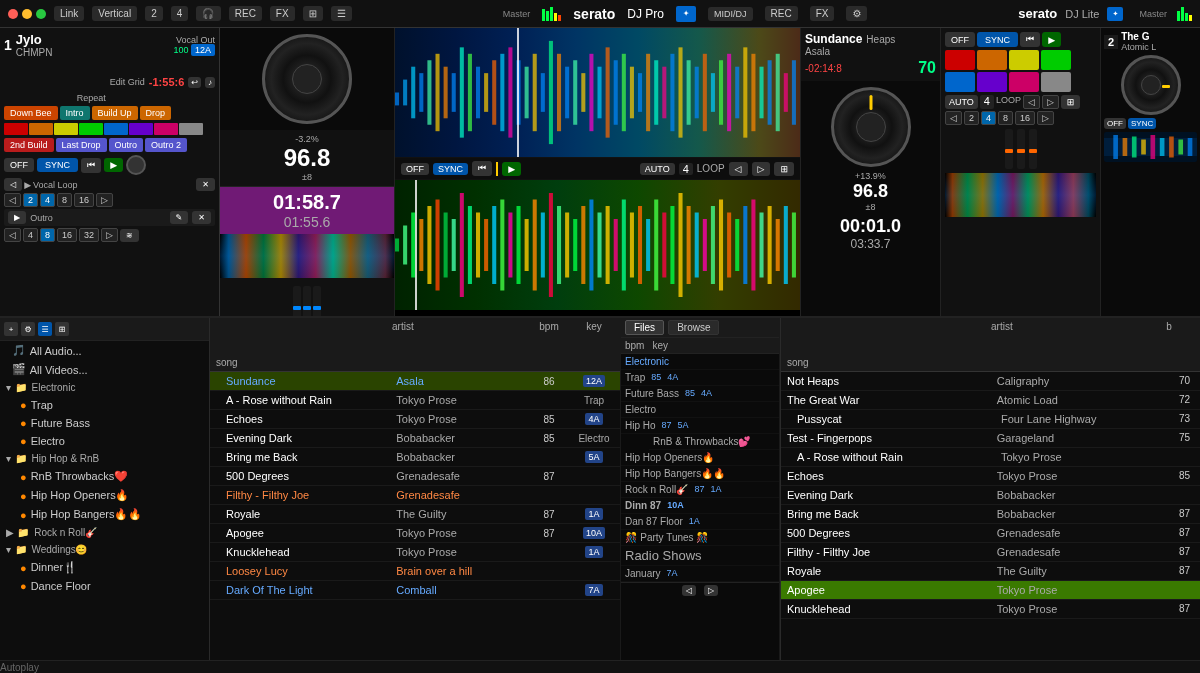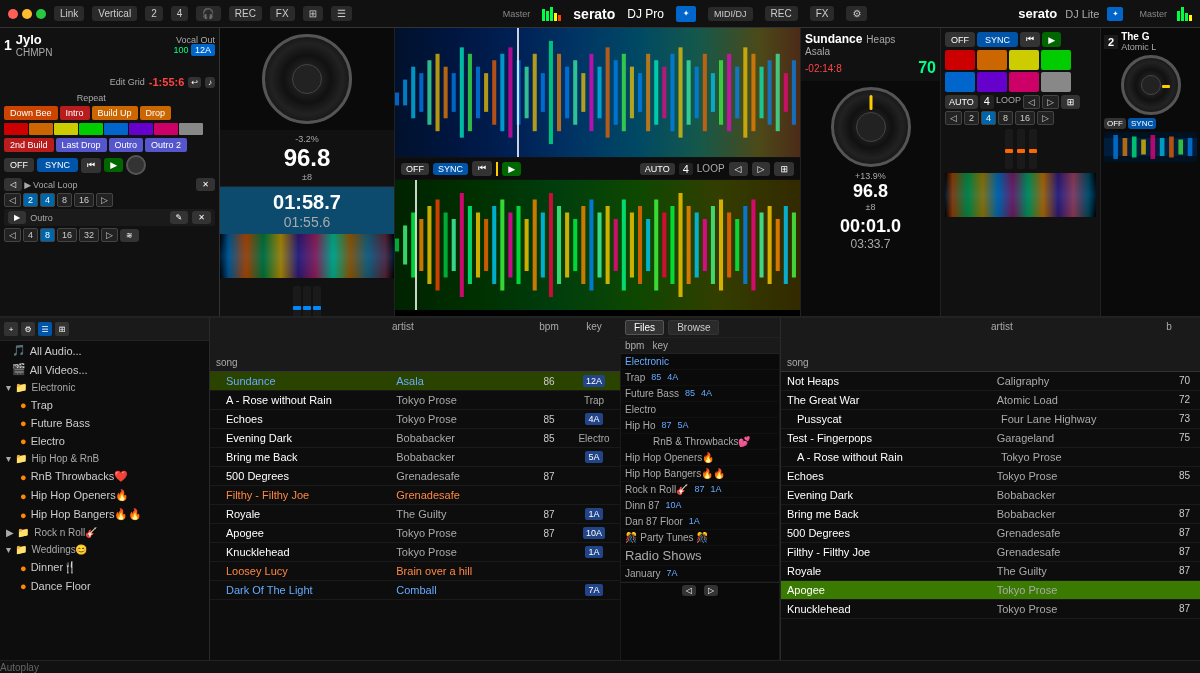--- a/index.html
+++ b/index.html
@@ -111,21 +111,21 @@
       margin: 3px 0;
     }
     .cue-btn {
       padding: 2px 6px;
       font-size: 9px;
       border-radius: 2px;
       cursor: pointer;
       border: none;
       color: #fff;
     }
-    .cue-intro { background: #b91c1c; text-align: center; }
+    .cue-intro { background: #0f766e; text-align: center; }
     .cue-build { background: #cc6600; }
     .cue-drop { background: #cc6600; }
     .cue-2ndbuild { background: #b91c1c; }
     .cue-lastdrop { background: #5555cc; }
     .cue-outro { background: #5555cc; }
     .cue-outro2 { background: #5555cc; }
     .cue-down { background: #cc4400; }
 
     .controls-row {
       display: flex;
@@ -529,21 +529,21 @@
         <div class="platter-inner"></div>
       </div>
     </div>
 
     <div style="background:#111;padding:4px;text-align:center;">
       <div style="color:#aaa;font-size:9px;">-3.2%</div>
       <div style="color:#fff;font-size:24px;font-weight:bold;">96.8</div>
       <div style="color:#aaa;font-size:9px;">±8</div>
     </div>
 
-    <div style="background:#0c4a6e;padding:4px;text-align:center;border-top:1px solid #222;">
+    <div style="background:#701a75;padding:4px;text-align:center;border-top:1px solid #222;">
       <div style="color:#fff;font-size:20px;font-weight:bold;">01:58.7</div>
       <div style="color:#aaa;font-size:14px;">01:55.6</div>
     </div>
 
     <div class="waveform-strip">
       <div class="waveform-strip-inner"></div>
     </div>
 
     <div style="background:#111;padding:4px;display:flex;justify-content:center;">
       <div class="eq-section">
@@ -1075,21 +1075,21 @@
       <span>Hip Hop Openers🔥</span>
     </div>
     <div style="padding:2px 4px;font-size:10px;color:#aaa;border-bottom:1px solid #111;cursor:pointer;">
       <span>Hip Hop Bangers🔥🔥</span>
     </div>
     <div style="padding:2px 4px;font-size:10px;color:#aaa;border-bottom:1px solid #111;cursor:pointer;display:flex;gap:6px;">
       <span>Rock n Roll🎸</span>
       <span style="color:#66aaff;font-size:9px;">87</span>
       <span style="color:#66aaff;font-size:9px;">1A</span>
     </div>
-    <div style="padding:2px 4px;font-size:10px;color:#aaa;border-bottom:1px solid #111;cursor:pointer;display:flex;gap:6px;">
+    <div style="padding:2px 4px;font-size:10px;color:#aaa;border-bottom:1px solid #111;cursor:pointer;display:flex;gap:6px;font-weight:bold;">
       <span>Dinn 87</span>
       <span style="color:#66aaff;font-size:9px;">10A</span>
     </div>
     <div style="padding:2px 4px;font-size:10px;color:#aaa;border-bottom:1px solid #111;cursor:pointer;display:flex;gap:6px;">
       <span>Dan 87 Floor</span>
       <span style="color:#66aaff;font-size:9px;">1A</span>
     </div>
     <div style="padding:2px 4px;font-size:10px;color:#aaa;border-bottom:1px solid #111;cursor:pointer;">
       <span>🎊 Party Tunes 🎊</span>
     </div>

